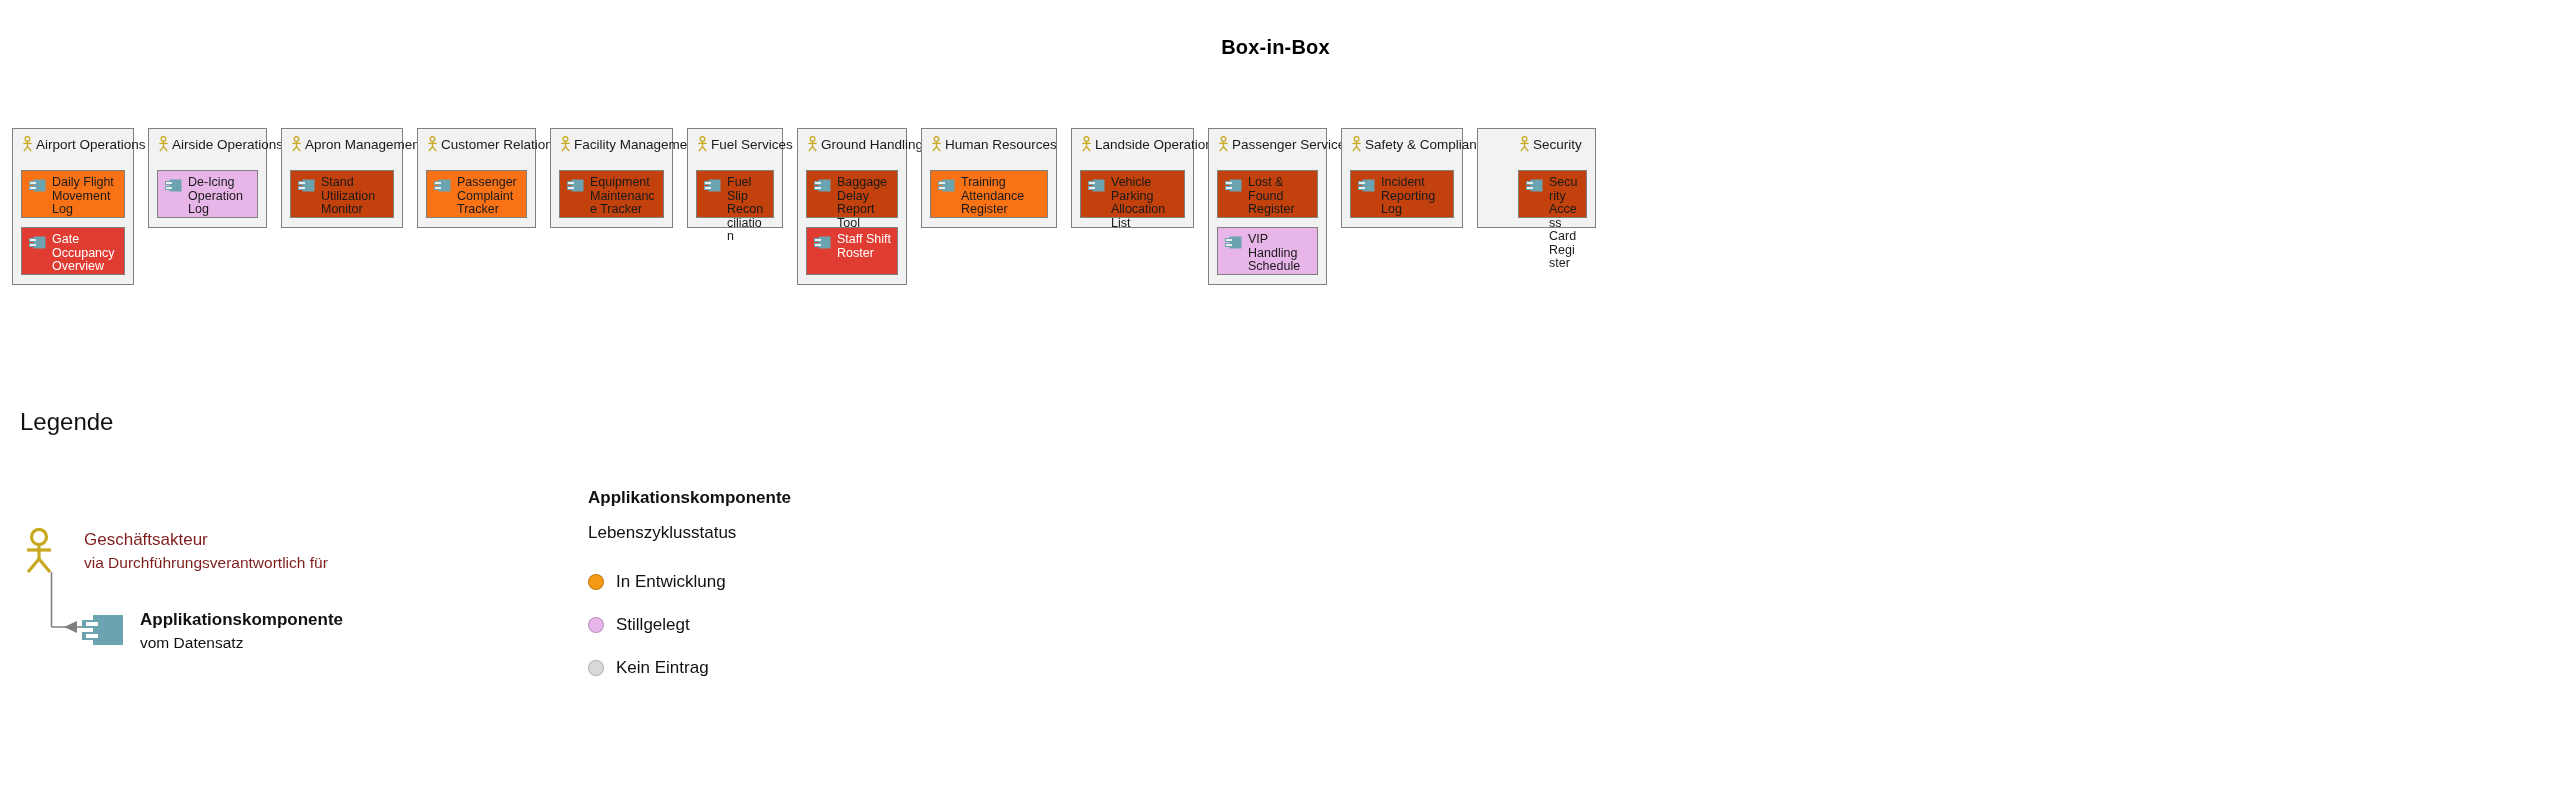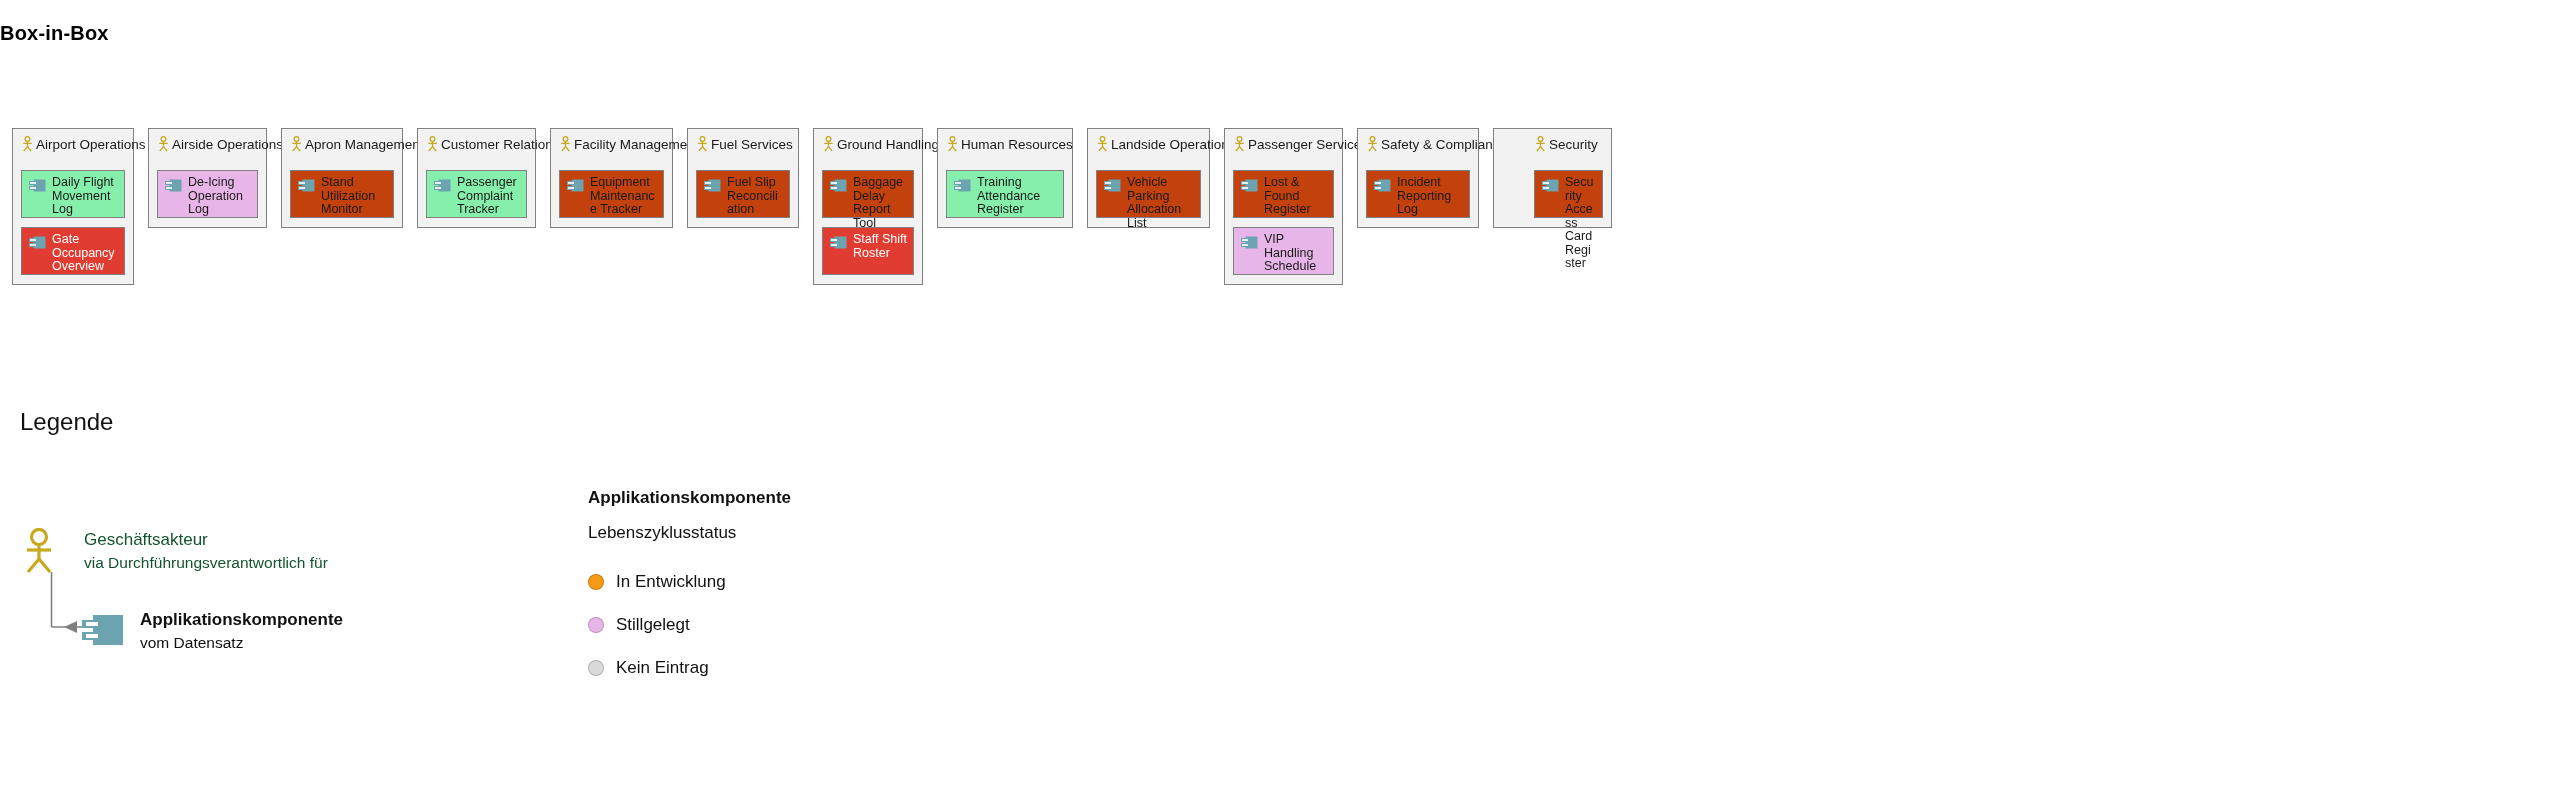--- a/index.html
+++ b/index.html
@@ -12,24 +12,24 @@
     height: 811px;
     font-family: "Liberation Sans", sans-serif;
     color: #000000;
     position: relative;
     overflow: hidden;
   }
 
   
   #diagram-title {
     position: absolute;
-    top: 22px;
+    top: 36px;
     left: 0;
     width: 2551px;
-    text-align: left;
+    text-align: center;
     font-size: 20px;
     font-weight: bold;
     letter-spacing: 0.2px;
   }
 
   
   #groups-row {
     position: absolute;
     top: 128px;
     left: 12px;
@@ -94,21 +94,21 @@
     font-size: 12.5px;
     line-height: 13.5px;
     color: #1a1a1a;
     word-break: break-word;
     hyphens: auto;
   }
   .component.dark .comp-label { color: #ffffff; }
 
   
   .st-entwurf        { background: #e03c31; }
-  .st-in-entwicklung { background: #86efac; }
+  .st-in-entwicklung { background: #f97316; }
   .st-in-produktion  { background: #c2410c; }
   .st-stillgelegt    { background: #e8b5e8; }
 
   
   #legend {
     position: absolute;
     top: 408px;
     left: 0;
     width: 2551px;
   }
@@ -130,21 +130,21 @@
   .la-actor-icon {
     position: absolute;
     left: 0; top: 0;
     width: 34px; height: 46px;
   }
   .la-text-1 {
     position: absolute;
     left: 62px; top: 0px;
     font-size: 17px;
     line-height: 23px;
-    color: #14532d;
+    color: #7f1d1d;
   }
   .la-text-1 .sub { font-size: 15.5px; }
 
   .la-connector {
     position: absolute;
     left: 28px; top: 44px;
     width: 46px; height: 66px;
   }
   .la-comp-icon {
     position: absolute;
@@ -311,21 +311,21 @@
         <div class="component st-in-produktion">
           <span class="comp-icon"><svg viewBox="0 0 17 13" width="17" height="13">
   <rect x="4.5" y="0.5" width="12" height="12" fill="#6ba3b0"></rect>
   <rect x="0.5" y="2.5" width="7" height="3" fill="#e9eef0" stroke="#6ba3b0" stroke-width="1"></rect>
   <rect x="0.5" y="7.5" width="7" height="3" fill="#e9eef0" stroke="#6ba3b0" stroke-width="1"></rect>
 </svg></span>
           <span class="comp-label">Equipment Maintenance Tracker</span>
         </div>
       </div>
     </div>
-    <div class="group-box" style="width: 112px;">
+    <div class="group-box" style="width: 96px;">
       <div class="group-header">
         <span class="actor-icon"><svg viewBox="0 0 13 16" width="13" height="16">
   <circle cx="6.5" cy="3" r="2.4" fill="none" stroke="#c8a81e" stroke-width="1.3"></circle>
   <line x1="6.5" y1="5.6" x2="6.5" y2="11" stroke="#c8a81e" stroke-width="1.3"></line>
   <line x1="2.3" y1="7.4" x2="10.7" y2="7.4" stroke="#c8a81e" stroke-width="1.3"></line>
   <line x1="6.5" y1="10.6" x2="2.8" y2="15" stroke="#c8a81e" stroke-width="1.3"></line>
   <line x1="6.5" y1="10.6" x2="10.2" y2="15" stroke="#c8a81e" stroke-width="1.3"></line>
 </svg></span>
         <span class="group-title">Fuel Services</span>
       </div>

